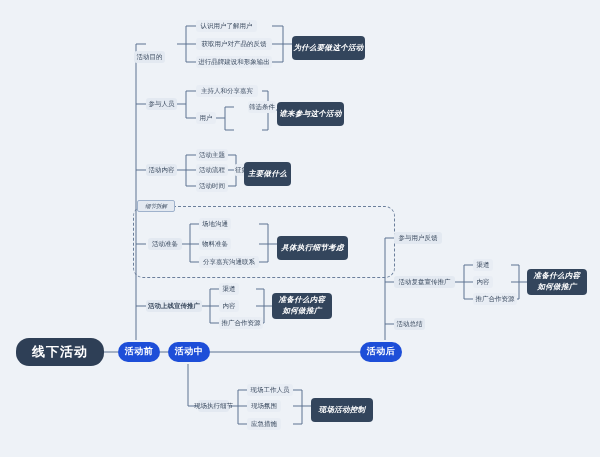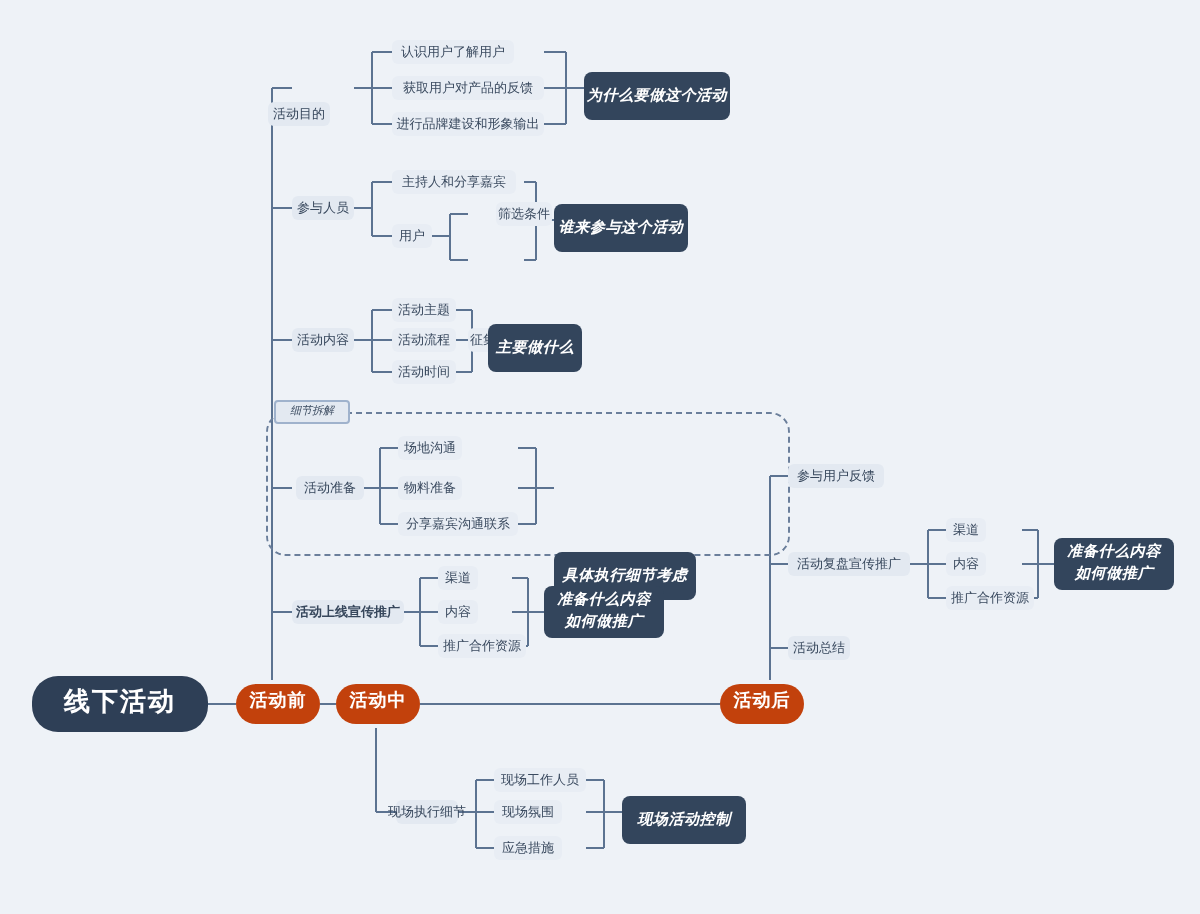--- a/index.html
+++ b/index.html
@@ -25,21 +25,21 @@
   
   .n-root{
     background:#2e3f56;color:#ffffff;
     border-radius:6px;
     font-size:13px;font-weight:bold;
     letter-spacing:1px;
     padding:0 6px;
   }
   
   .n-stage{
-    background:#c2410c;color:#ffffff;
+    background:#1d4ed8;color:#ffffff;
     border-radius:10px;
     font-size:9px;font-weight:bold;
     padding:0 5px;
     letter-spacing:.5px;
   }
   
   .n-cat{
     background:#e3e9f1;color:#37475c;
     border-radius:3px;
     font-size:6.5px;
@@ -215,21 +215,21 @@
   <div class="node n-cat" style="left:146px;top:164px;width:31px;height:12px;">活动内容</div>
   <div class="node n-leaf" style="left:196px;top:149px;width:32px;height:12px;">活动主题</div>
   <div class="node n-leaf" style="left:196px;top:164px;width:32px;height:12px;">活动流程</div>
   <div class="node n-leaf" style="left:196px;top:180px;width:32px;height:12px;">活动时间</div>
   <div class="node n-sum" style="left:244px;top:162px;width:47px;height:16px;">主要做什么</div>
 
   <div class="node n-cat" style="left:148px;top:238px;width:34px;height:12px;">活动准备</div>
   <div class="node n-leaf" style="left:199px;top:218px;width:32px;height:12px;">场地沟通</div>
   <div class="node n-leaf" style="left:199px;top:238px;width:32px;height:12px;">物料准备</div>
   <div class="node n-leaf" style="left:199px;top:256px;width:60px;height:12px;">分享嘉宾沟通联系</div>
-  <div class="node n-sum" style="left:277px;top:236px;width:71px;height:16px;margin-top:40px;">具体执行细节考虑</div>
+  <div class="node n-sum" style="left:277px;top:236px;width:71px;height:16px;">具体执行细节考虑</div>
 
   <div class="node n-cat" style="left:146px;top:300px;width:56px;height:12px;font-weight:bold;">活动上线宣传推广</div>
   <div class="node n-leaf" style="left:219px;top:283px;width:20px;height:12px;">渠道</div>
   <div class="node n-leaf" style="left:219px;top:300px;width:20px;height:12px;">内容</div>
   <div class="node n-leaf" style="left:219px;top:317px;width:44px;height:12px;">推广合作资源</div>
   <div class="node n-sum two" style="left:272px;top:293px;width:60px;height:26px;flex-direction:column;">
       <span>准备什么内容</span>
       <span>如何做推广</span>
     </div>
 

